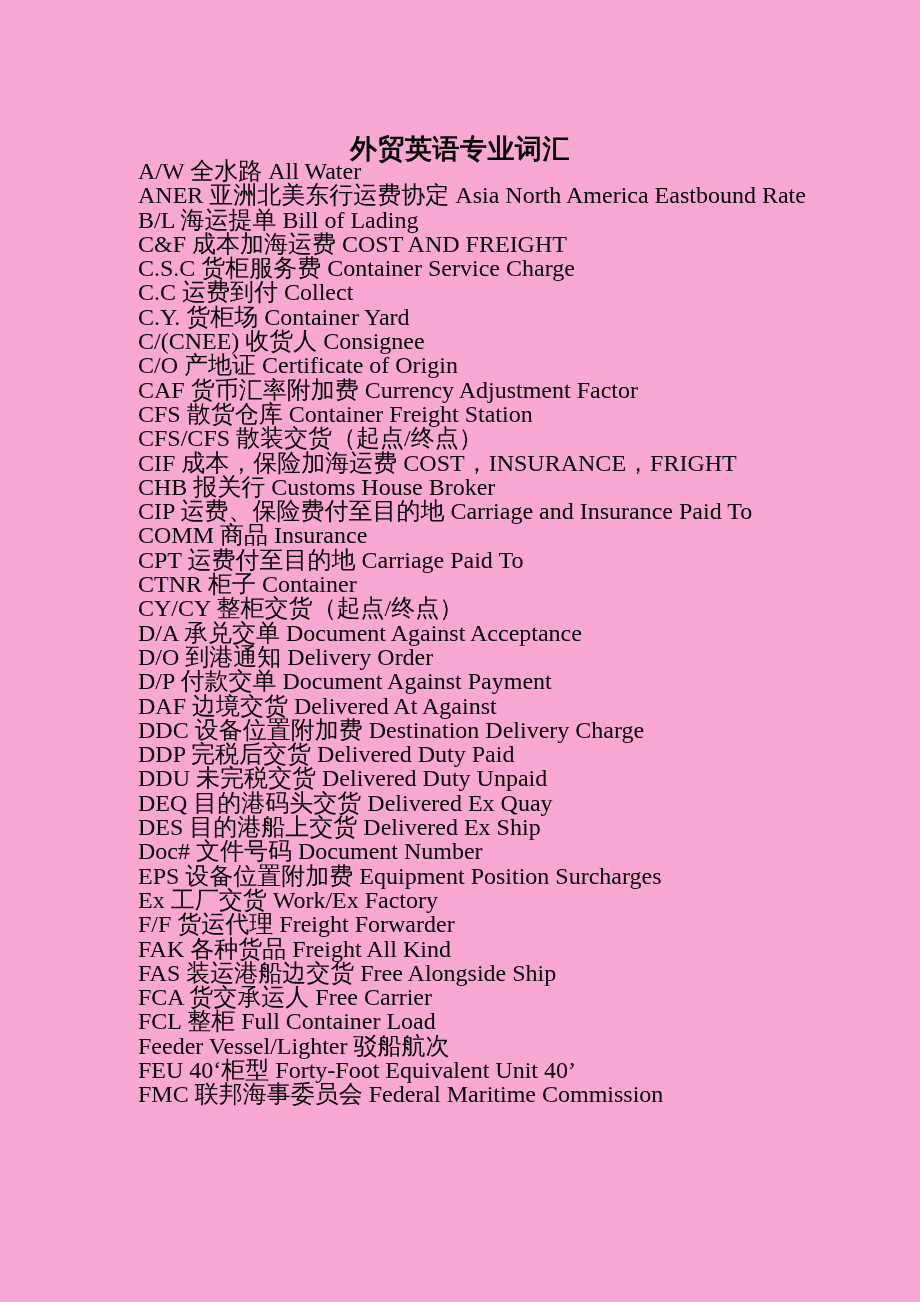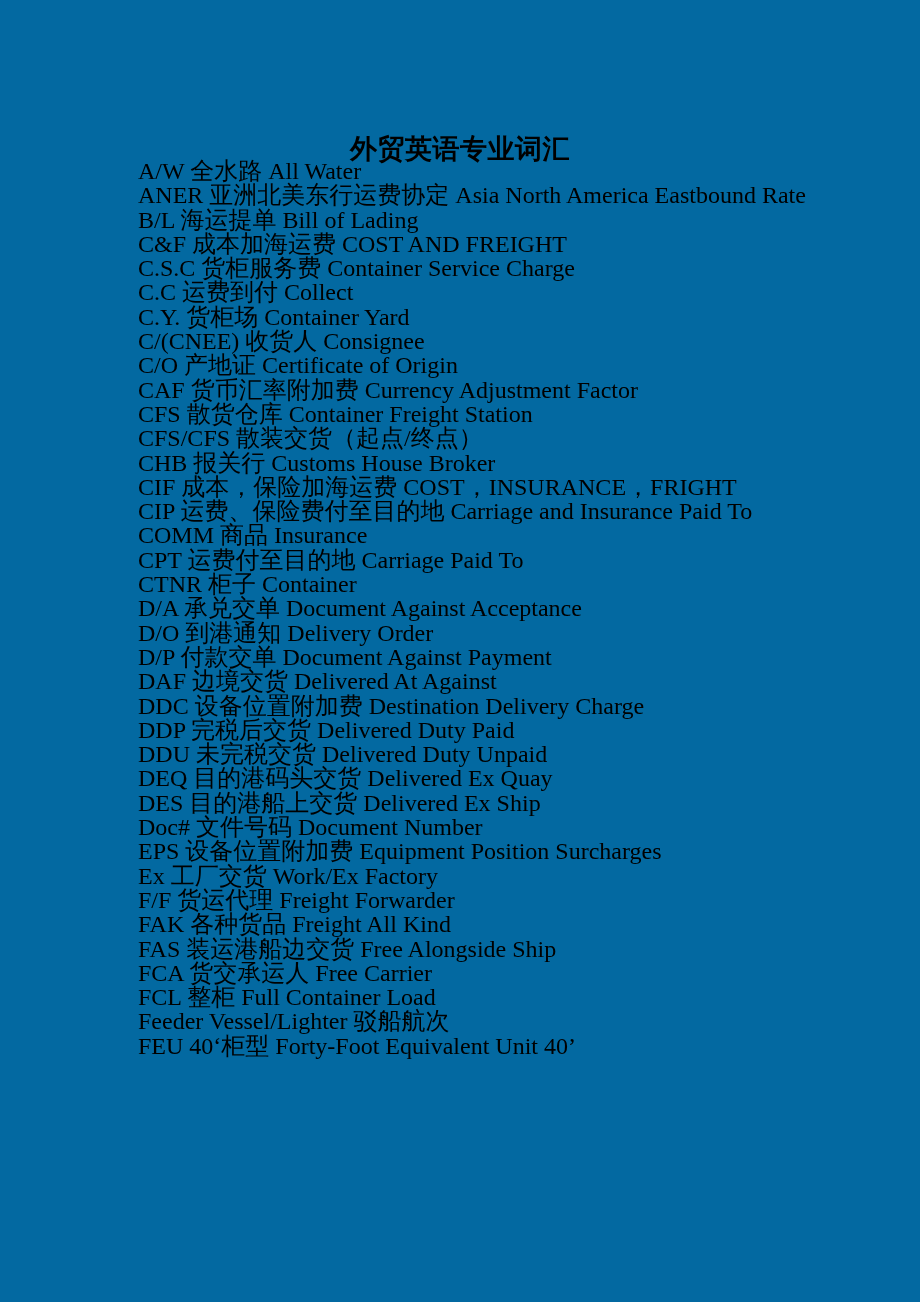--- a/index.html
+++ b/index.html
@@ -14,21 +14,21 @@
     position: relative;
     overflow: hidden;
     font-family: "Liberation Serif", "DejaVu Serif", serif;
     color: #000000;
     -webkit-font-smoothing: antialiased;
   }
   .page {
     width: 920px;
     height: 1302px;
     box-sizing: border-box;
-    background: #0369a1;
+    background: #f9a8d4;
     position: relative;
   }
   .doc-title {
     position: absolute;
     top: 114px;
     left: 0;
     width: 920px;
     text-align: center;
     font-size: 27px;
     font-weight: bold;
@@ -63,40 +63,42 @@
       <div class="entry">B/L  海运提单  Bill of Lading</div>
       <div class="entry">C&amp;F  成本加海运费  COST AND FREIGHT</div>
       <div class="entry">C.S.C  货柜服务费  Container Service Charge</div>
       <div class="entry">C.C  运费到付  Collect</div>
       <div class="entry">C.Y.  货柜场  Container Yard</div>
       <div class="entry">C/(CNEE)  收货人  Consignee</div>
       <div class="entry">C/O  产地证  Certificate of Origin</div>
       <div class="entry">CAF  货币汇率附加费  Currency Adjustment Factor</div>
       <div class="entry">CFS  散货仓库  Container Freight Station</div>
       <div class="entry">CFS/CFS  散装交货（起点/终点）</div>
+      <div class="entry">CIF  成本，保险加海运费  COST，INSURANCE，FRIGHT</div>
       <div class="entry">CHB  报关行  Customs House Broker</div>
-      <div class="entry">CIF  成本，保险加海运费  COST，INSURANCE，FRIGHT</div>
       <div class="entry">CIP  运费、保险费付至目的地  Carriage and Insurance Paid To</div>
       <div class="entry">COMM  商品  Insurance</div>
       <div class="entry">CPT  运费付至目的地  Carriage Paid To</div>
       <div class="entry">CTNR  柜子  Container</div>
+      <div class="entry">CY/CY  整柜交货（起点/终点）</div>
       <div class="entry">D/A  承兑交单  Document Against Acceptance</div>
       <div class="entry">D/O  到港通知  Delivery Order</div>
       <div class="entry">D/P  付款交单  Document Against Payment</div>
       <div class="entry">DAF  边境交货  Delivered At Against</div>
       <div class="entry">DDC  设备位置附加费  Destination Delivery Charge</div>
       <div class="entry">DDP  完税后交货  Delivered Duty Paid</div>
       <div class="entry">DDU  未完税交货  Delivered Duty Unpaid</div>
       <div class="entry">DEQ  目的港码头交货  Delivered Ex Quay</div>
       <div class="entry">DES  目的港船上交货  Delivered Ex Ship</div>
       <div class="entry">Doc#  文件号码  Document Number</div>
       <div class="entry">EPS  设备位置附加费  Equipment Position Surcharges</div>
       <div class="entry">Ex  工厂交货  Work/Ex Factory</div>
       <div class="entry">F/F  货运代理  Freight Forwarder</div>
       <div class="entry">FAK  各种货品  Freight All Kind</div>
       <div class="entry">FAS  装运港船边交货  Free Alongside Ship</div>
       <div class="entry">FCA  货交承运人  Free Carrier</div>
       <div class="entry">FCL  整柜  Full Container Load</div>
       <div class="entry">Feeder Vessel/Lighter  驳船航次</div>
       <div class="entry">FEU 40‘柜型  Forty-Foot Equivalent Unit 40’</div>
+      <div class="entry">FMC  联邦海事委员会  Federal Maritime Commission</div>
     </div>
 
 </div>
 
 </body></html>

